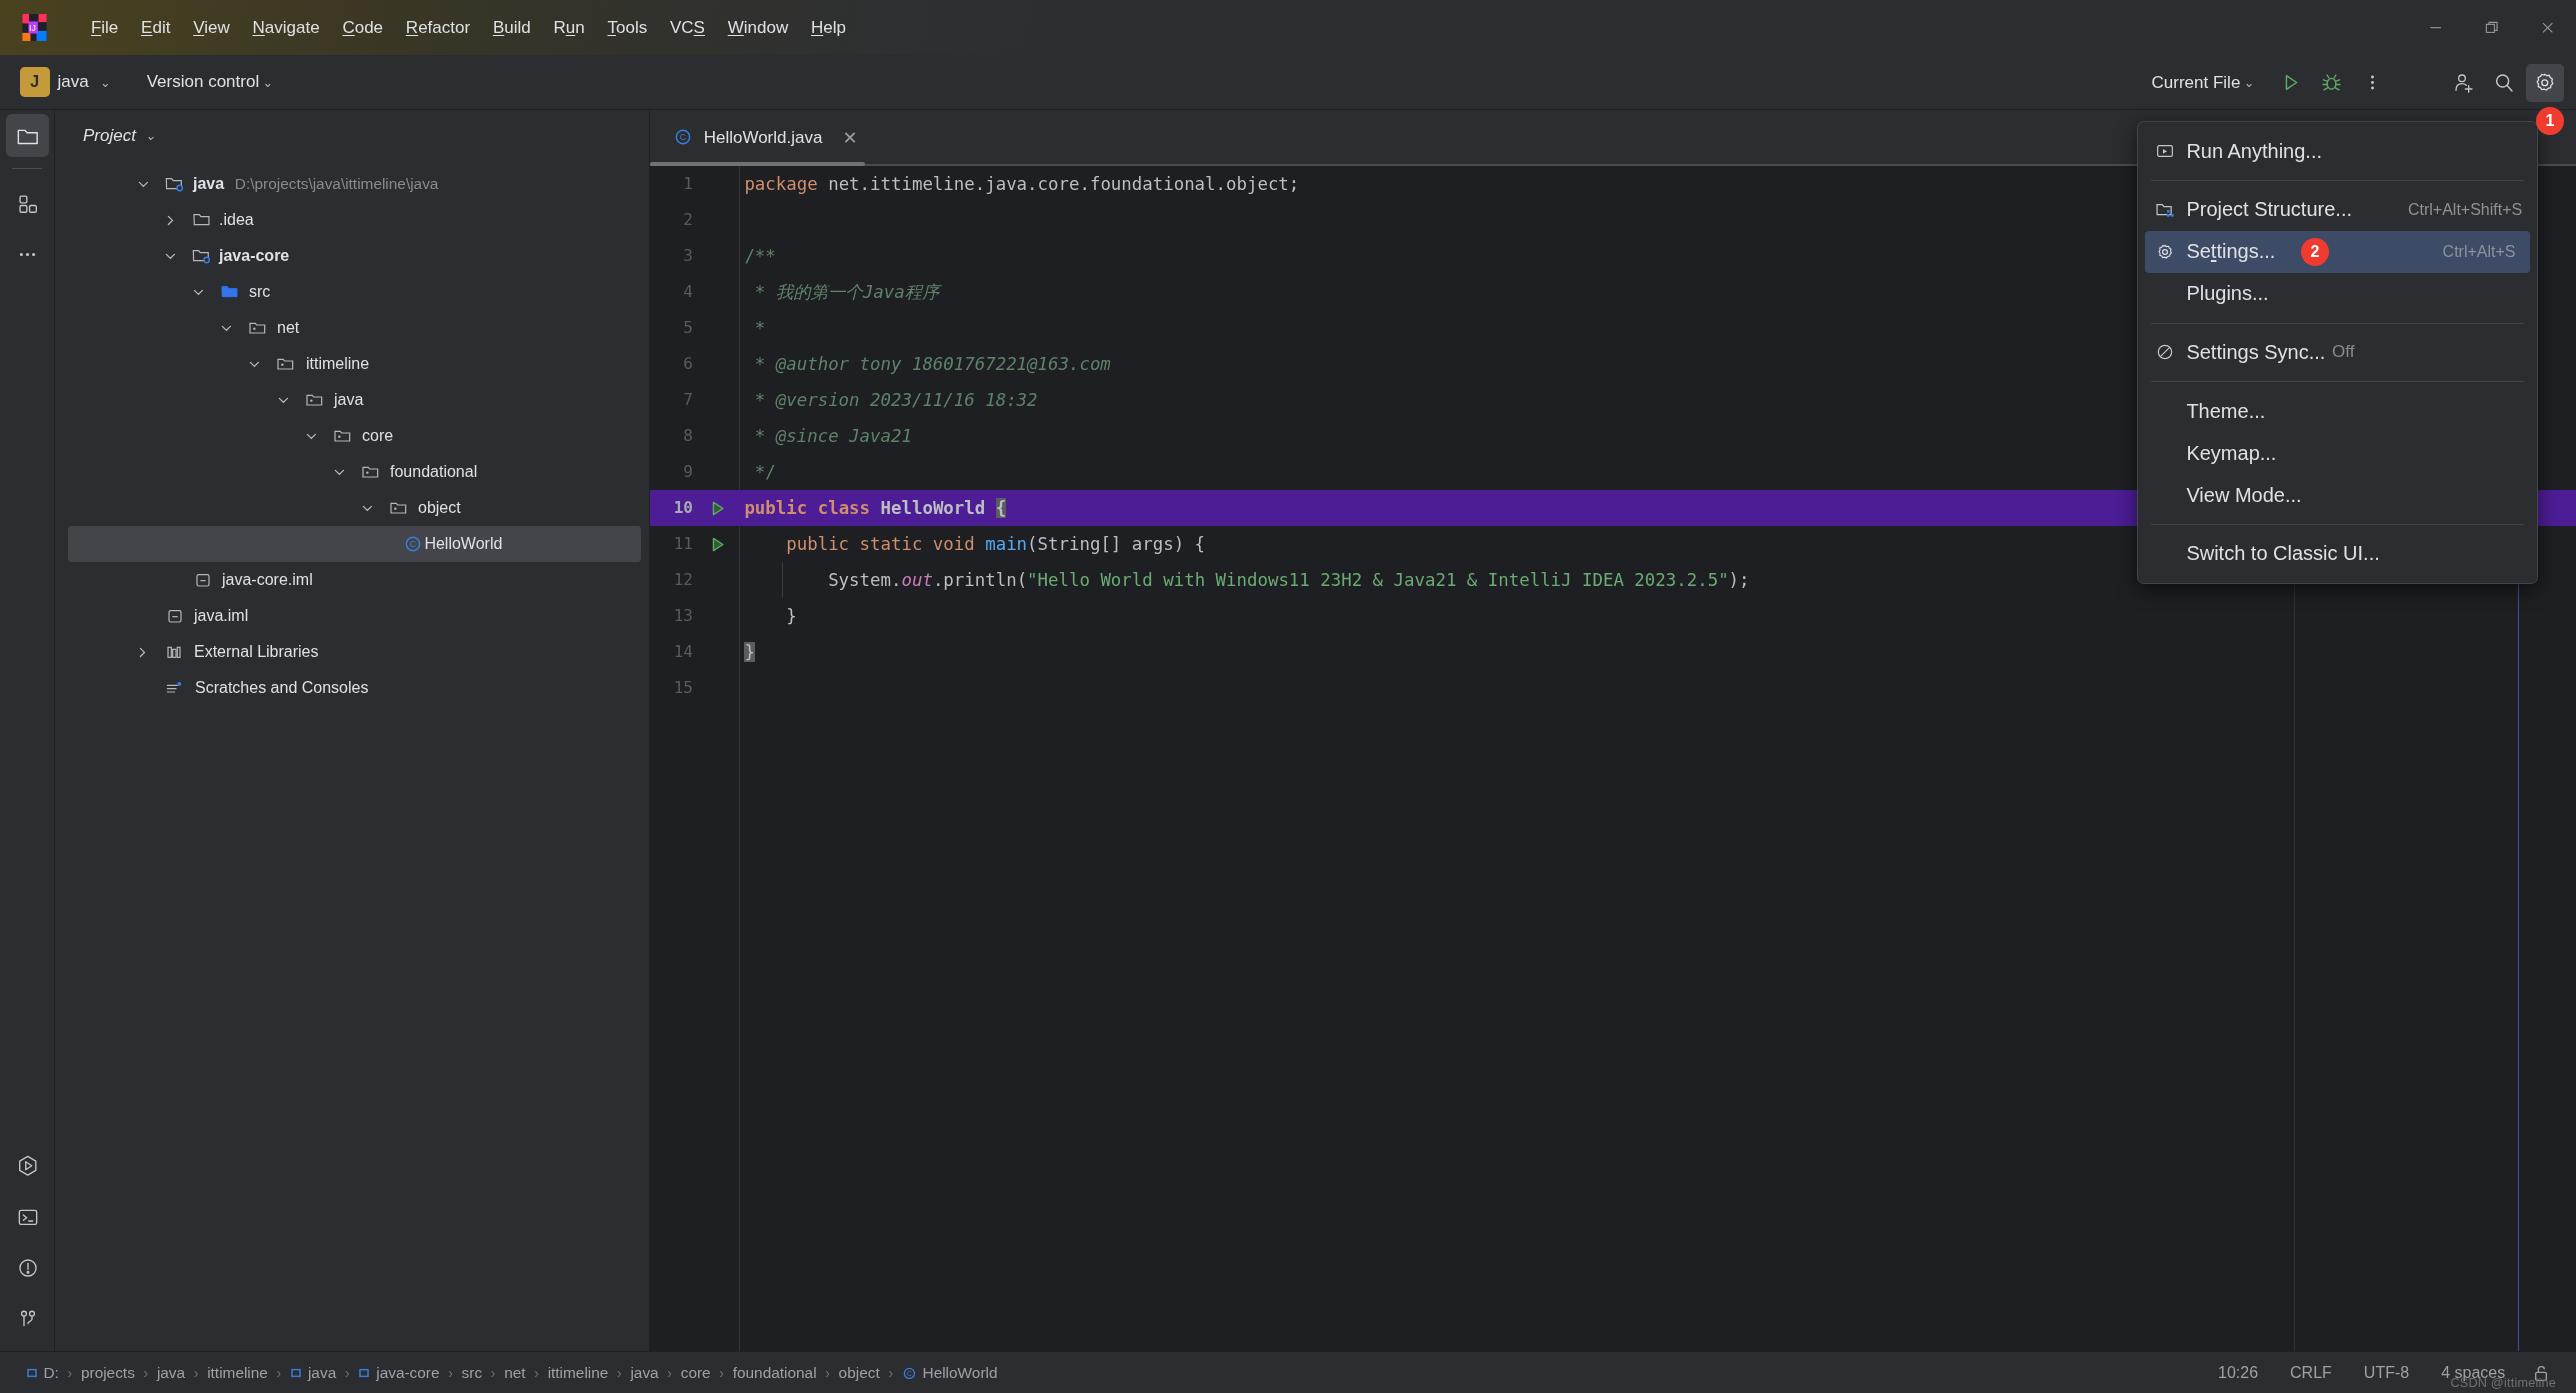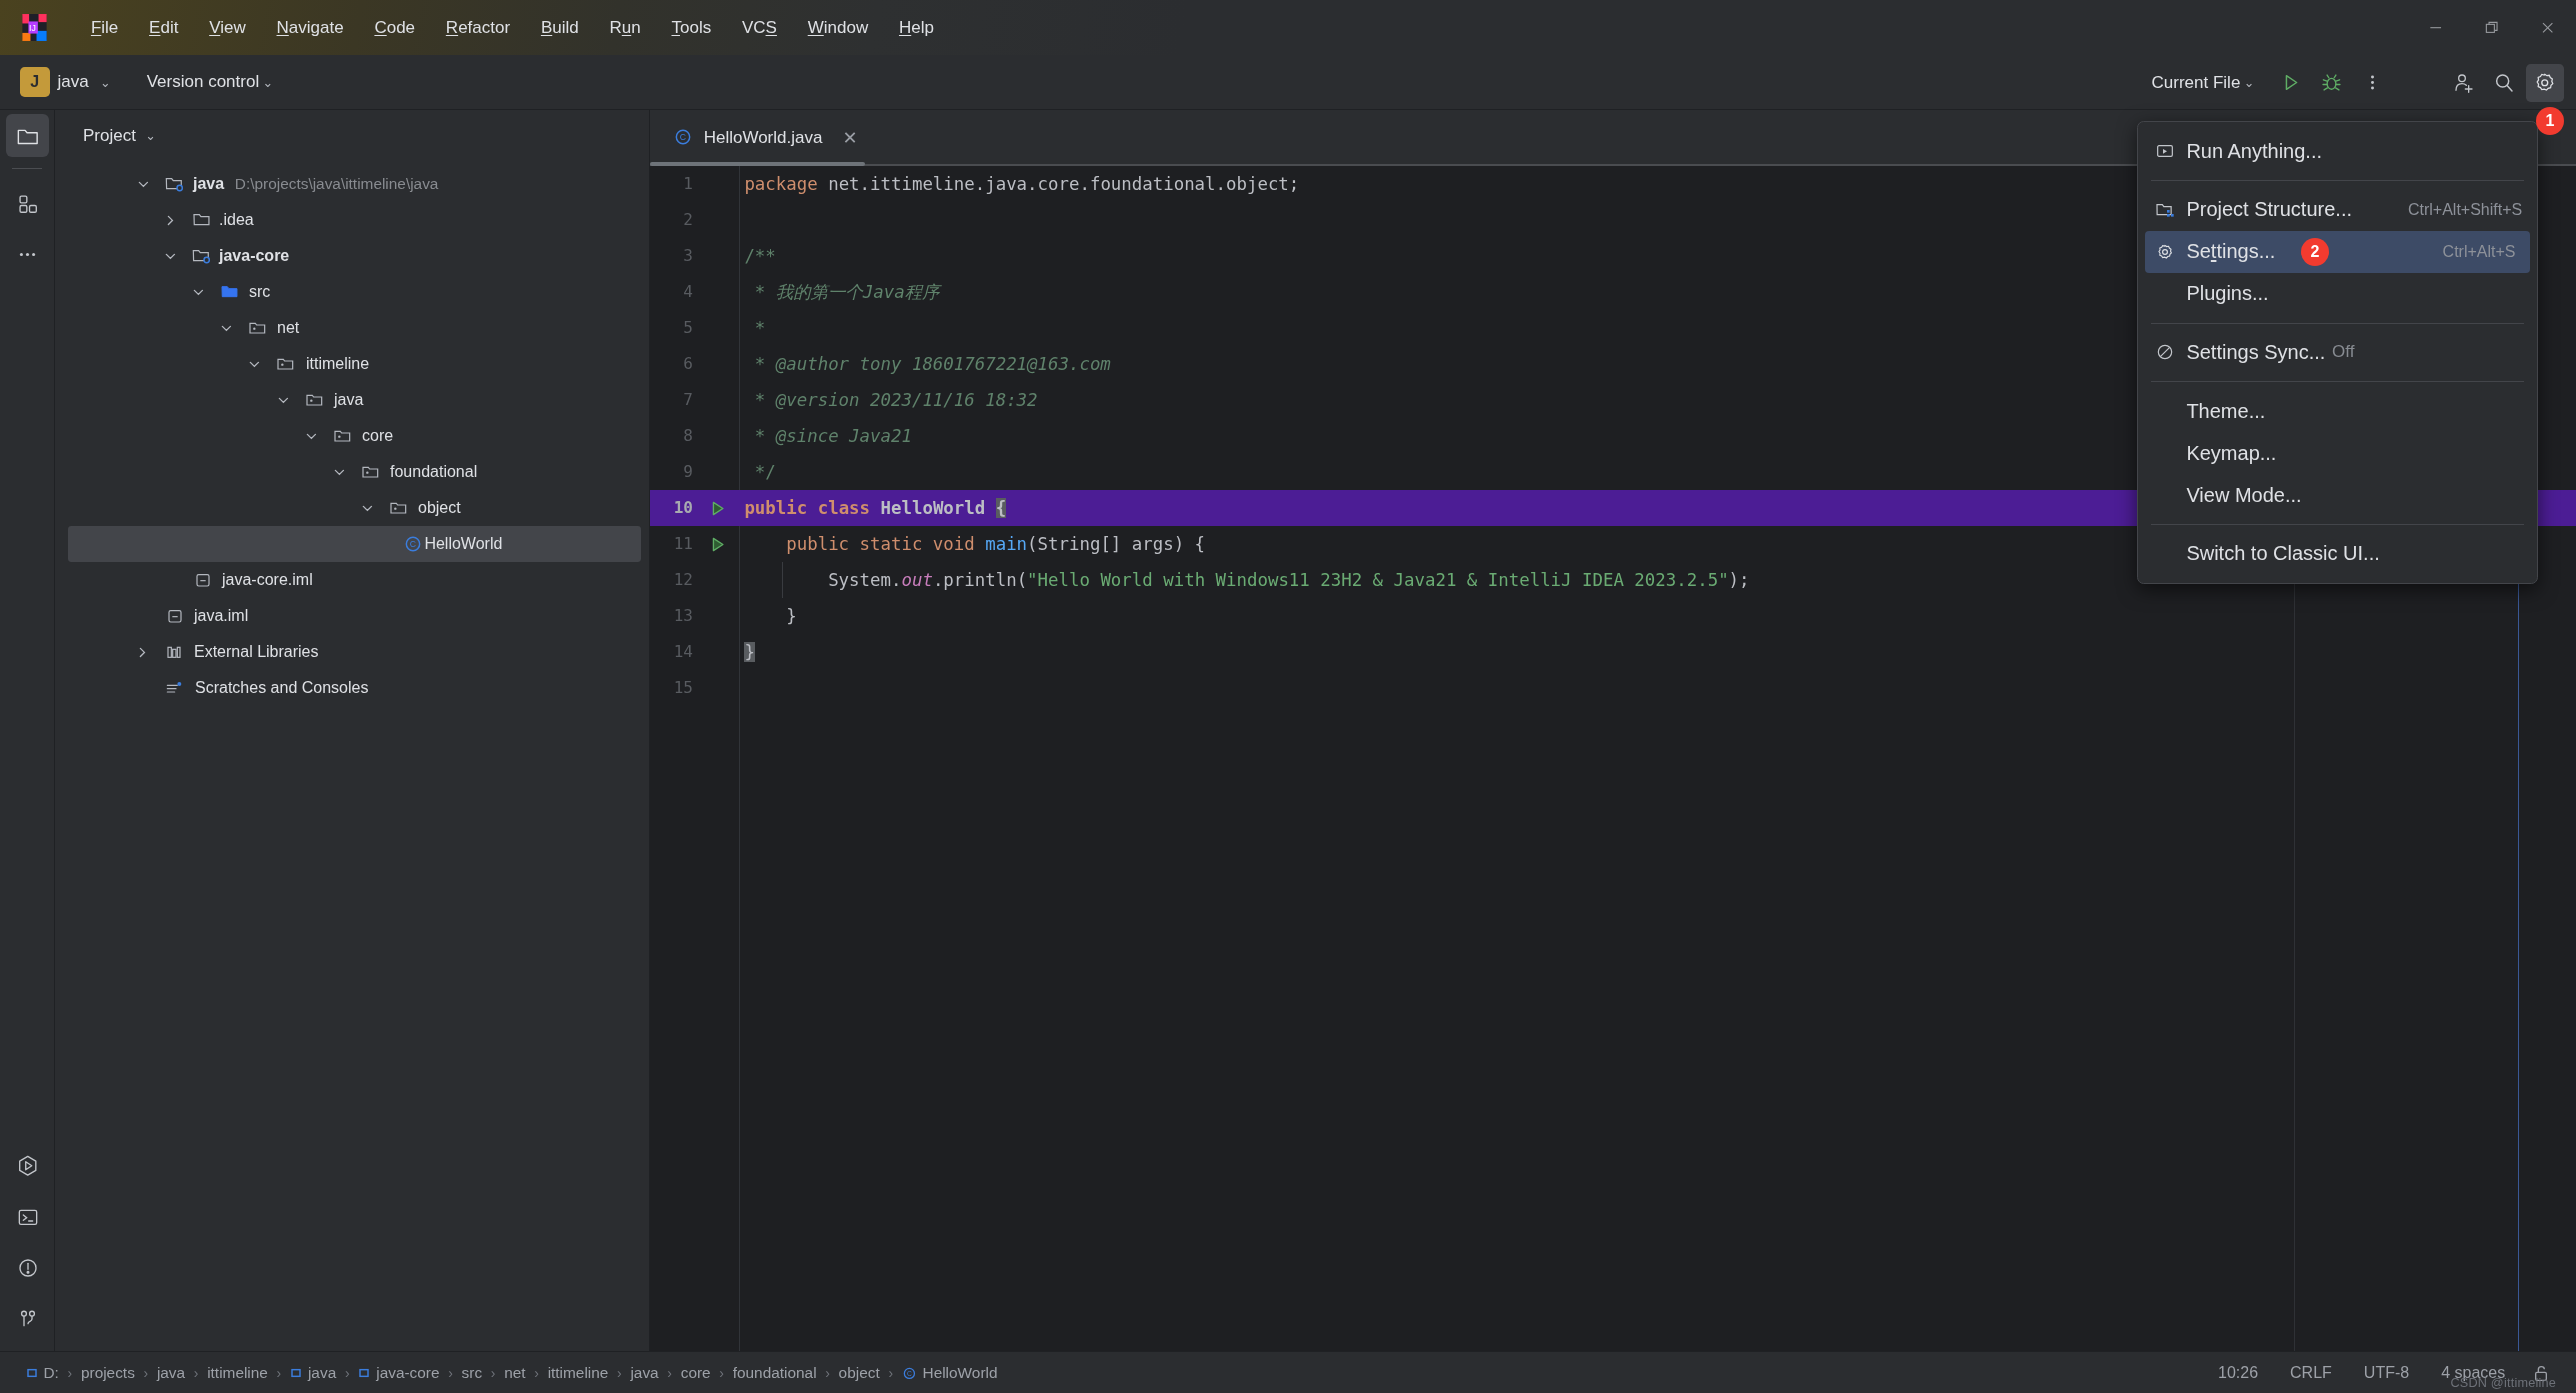--- a/index.html
+++ b/index.html
@@ -12,21 +12,21 @@
   }
   .app { position: relative; width: 2576px; height: 1394px; background: #2b2d30; }
 
   
   .menubar {
     position: absolute; left: 0; top: 0; width: 2576px; height: 55px;
     background: linear-gradient(100deg, #4a421f 0%, #3b3724 14%, #32322b 24%, #2e3031 34%, #2b2d30 46%, #2b2d30 100%);
     display: flex; align-items: center;
   }
   .ij-logo { width: 31px; height: 31px; margin-left: 19px; position: relative; border-radius: 2.7px; overflow: hidden; }
-  .menu-items { display: flex; align-items: center; margin-left: 29.5px; gap: 8px; }
+  .menu-items { display: flex; align-items: center; margin-left: 29.5px; gap: 0px; }
   .menu-item {
     color: #dfe1e5; font-size: 17px; padding: 5.4px 11.4px; line-height: 1;
     white-space: nowrap; border-radius: 2.7px; cursor: default;
   }
   .menu-item u { text-decoration: underline; text-underline-offset: 2px; }
   .win-ctl { position: absolute; right: 0; top: 0; height: 55px; display: flex; align-items: center; }
   .win-btn { width: 56px; height: 55px; display:flex; align-items:center; justify-content:center; }
   .win-btn svg { opacity: .72; }
 
   
@@ -62,21 +62,21 @@
   }
   .rail-btn svg { position: relative; }
   .rail-div { width: 29.5px; height: 0.7px; background: #4b4d51; margin: 6.7px auto 9.4px auto; }
   .rail-bottom { position: absolute; bottom: 0; left: 0; width: 55px; }
 
   
   .projpanel {
     position: absolute; left: 55px; top: 110px; width: 595px; height: 1241px;
     background: #2b2d30; border-right: 0.7px solid #1f2124;
   }
-  .pp-head { height: 51px; display:flex; align-items:center; padding-left: 28px; }
+  .pp-head { height: 51px; display:flex; align-items:center; padding-left: 28px; font-style: italic; }
   .pp-head .t { color: #dfe1e5; font-size: 17px; }
   .tree { padding-top: 5.4px; font-size: 16px; }
   .tnode {
     display: flex; align-items: center; height: 36px; position: relative;
     white-space: nowrap; color: #dfe1e5; padding-right: 6.7px;
   }
   .tnode.sel { background: #43454a; border-radius: 3.4px; margin: 0 8px 0 13.4px; }
   .twist { width: 27px; display:flex; align-items:center; justify-content:center; flex: 0 0 27px; }
   .ticon { width: 27px; display:flex; align-items:center; justify-content:center; flex: 0 0 27px; margin-right: 5.4px; }
   .tlabel { font-size: 16px; color: #dfe1e5; }

